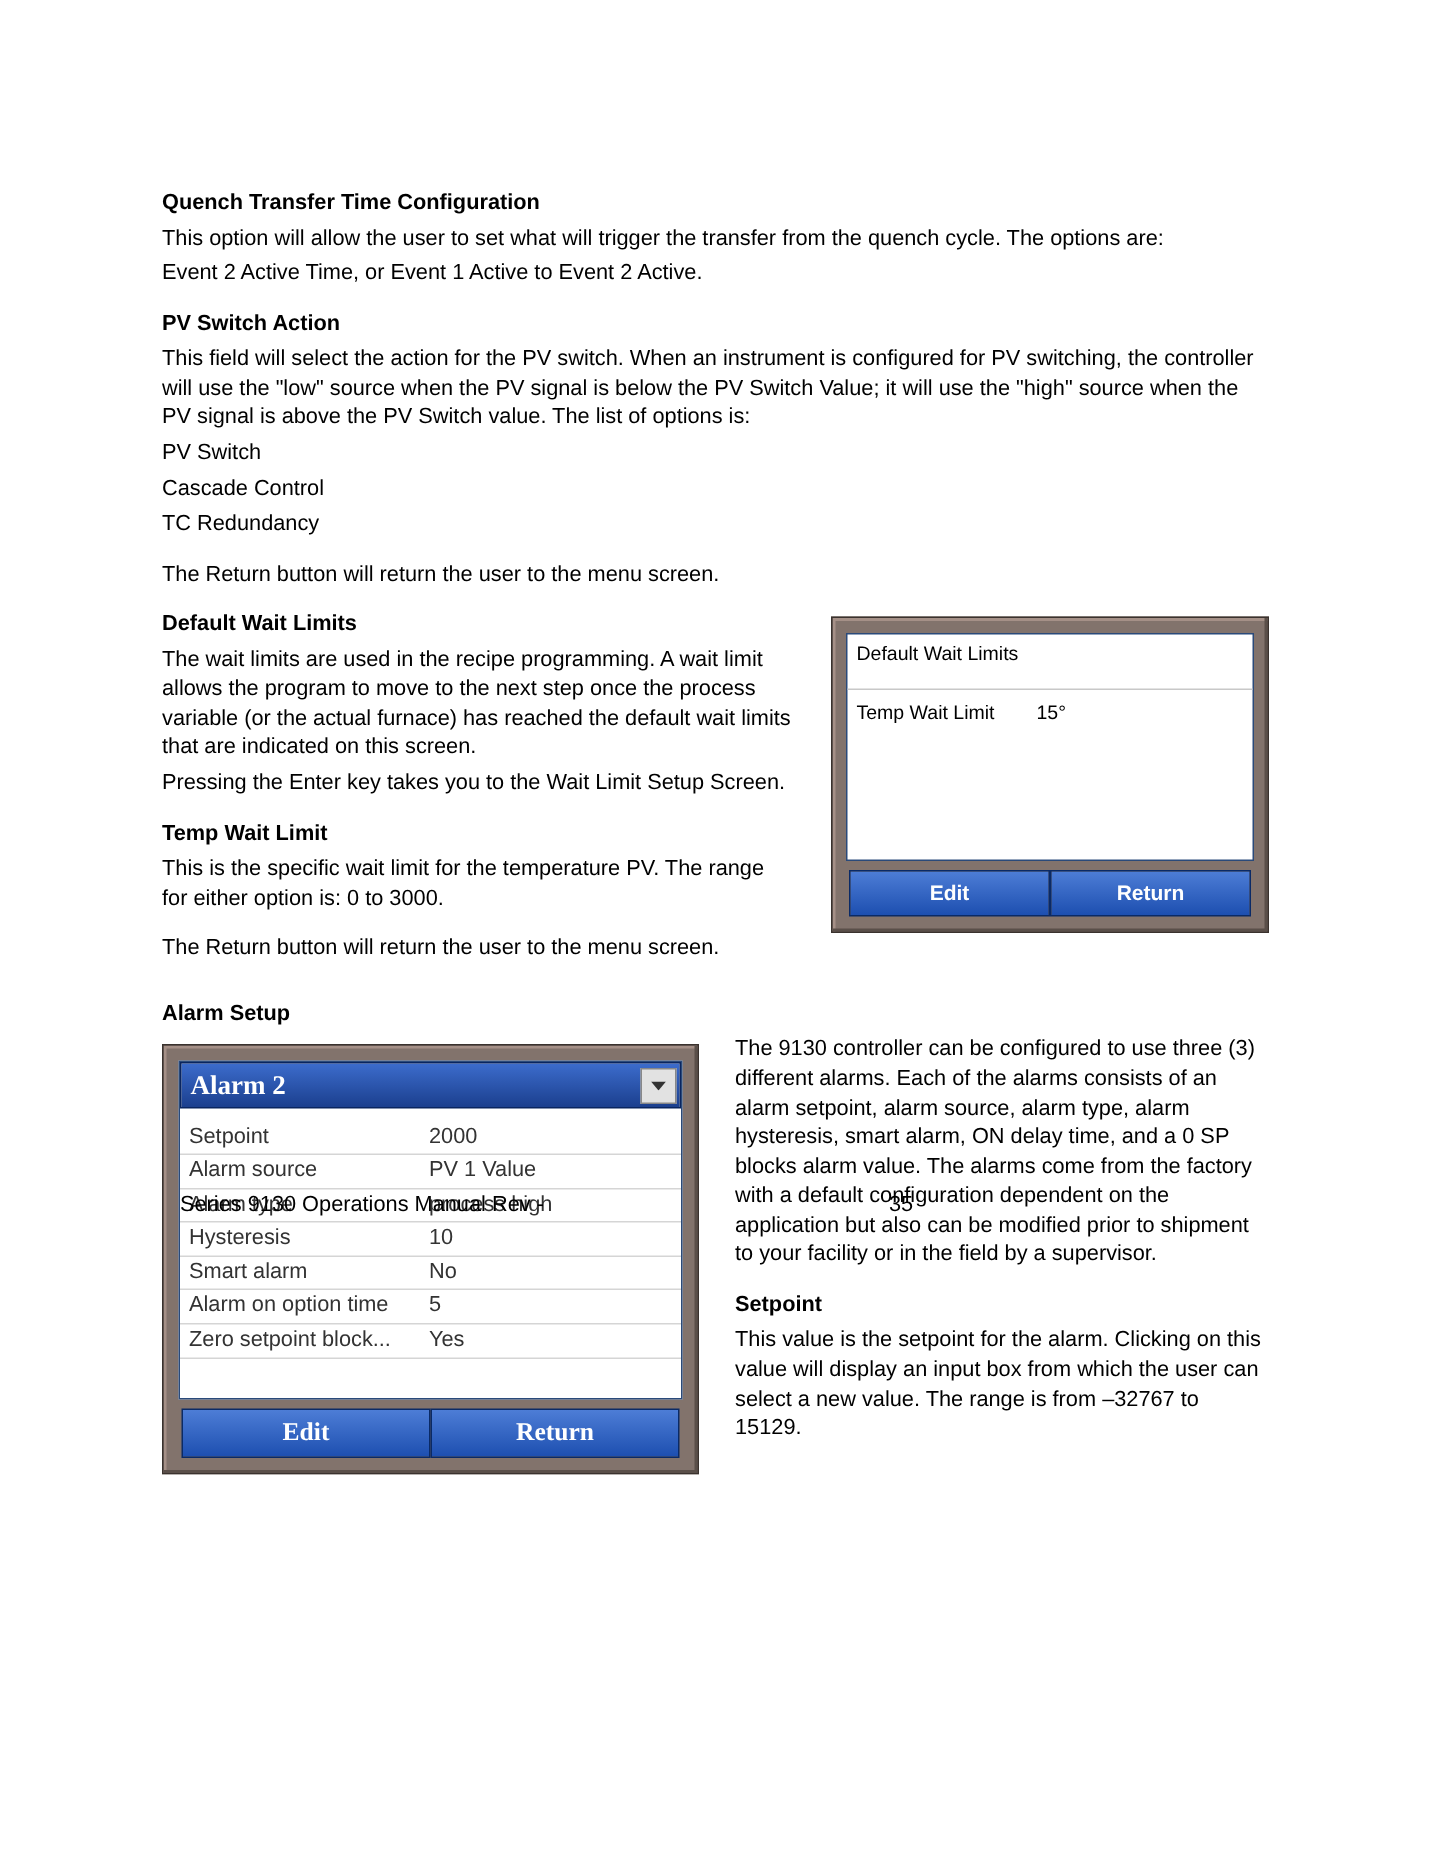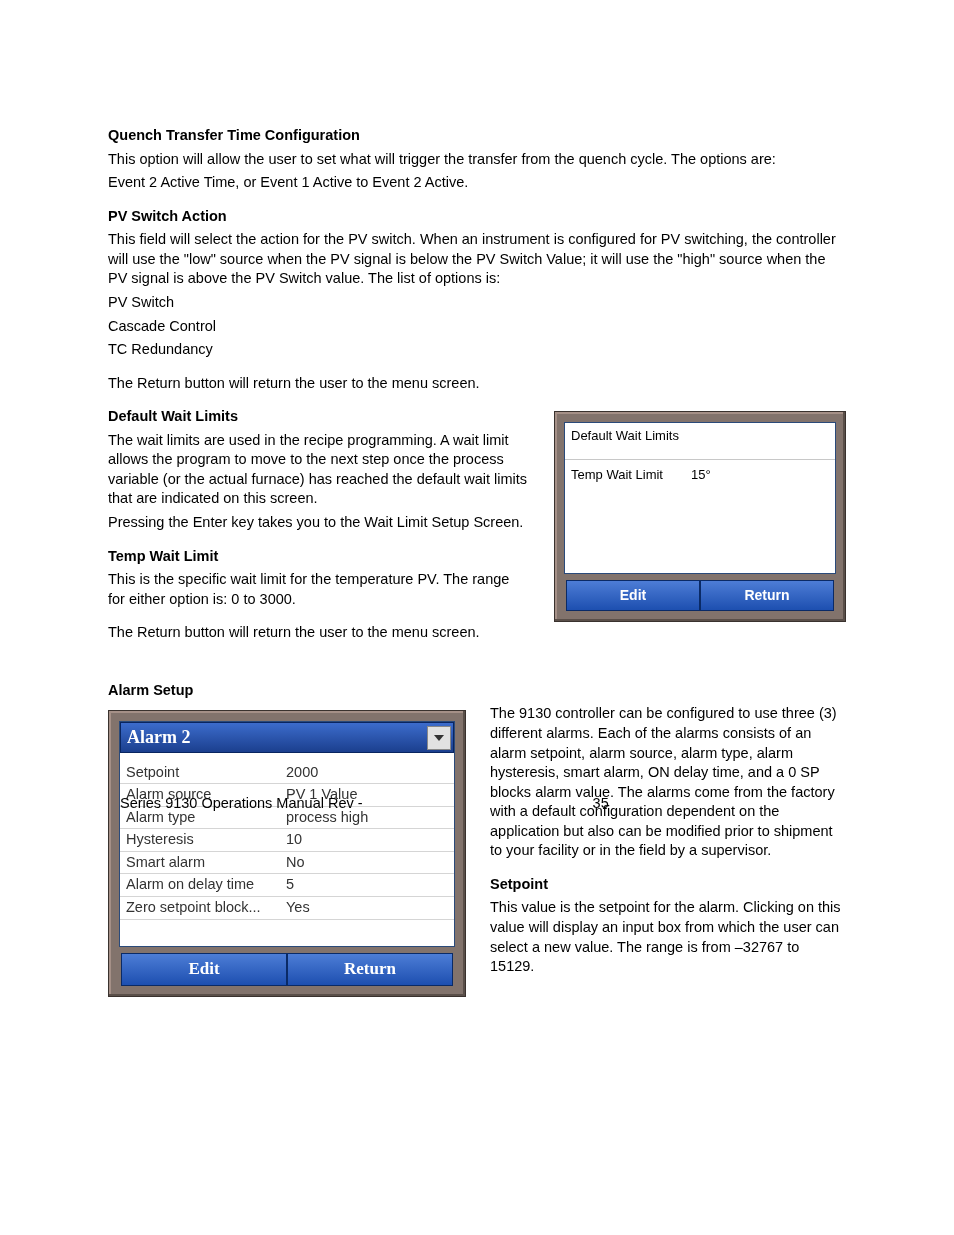--- a/index.html
+++ b/index.html
@@ -13,21 +13,21 @@
   }
   .page {
     width: 954px;
     height: 874px;
     position: relative;
     box-sizing: border-box;
     padding: 112px 108px 40px 108px;
   }
   p { margin: 0 0 4px 0; }
   .bold { font-weight: normal; }
-  .section-heading { font-weight: bold; margin-top: 34px; }
+  .section-heading { font-weight: bold; margin-top: 20px; }
   .sub-heading { font-weight: bold; margin-top: 14px; }
 
   
   .figure-frame {
     background: #82736c;
     border: 1px solid #3a322e;
     box-shadow: inset -2px -2px 0 #5a4f49, inset 2px 2px 0 #a59087;
     box-sizing: border-box;
   }
   .figure-inner {
@@ -203,21 +203,21 @@
             </div>
           <div class="row">
               <span class="k">Hysteresis</span>
               <span>10</span>
             </div>
           <div class="row">
               <span class="k">Smart alarm</span>
               <span>No</span>
             </div>
           <div class="row">
-              <span class="k">Alarm on delay time</span>
+              <span class="k">Alarm on option time</span>
               <span>5</span>
             </div>
           <div class="row">
               <span class="k">Zero setpoint block...</span>
               <span>Yes</span>
             </div>
           <div class="spacer"></div>
         </div>
       </div>
       <div class="btns blue-btn-row">

